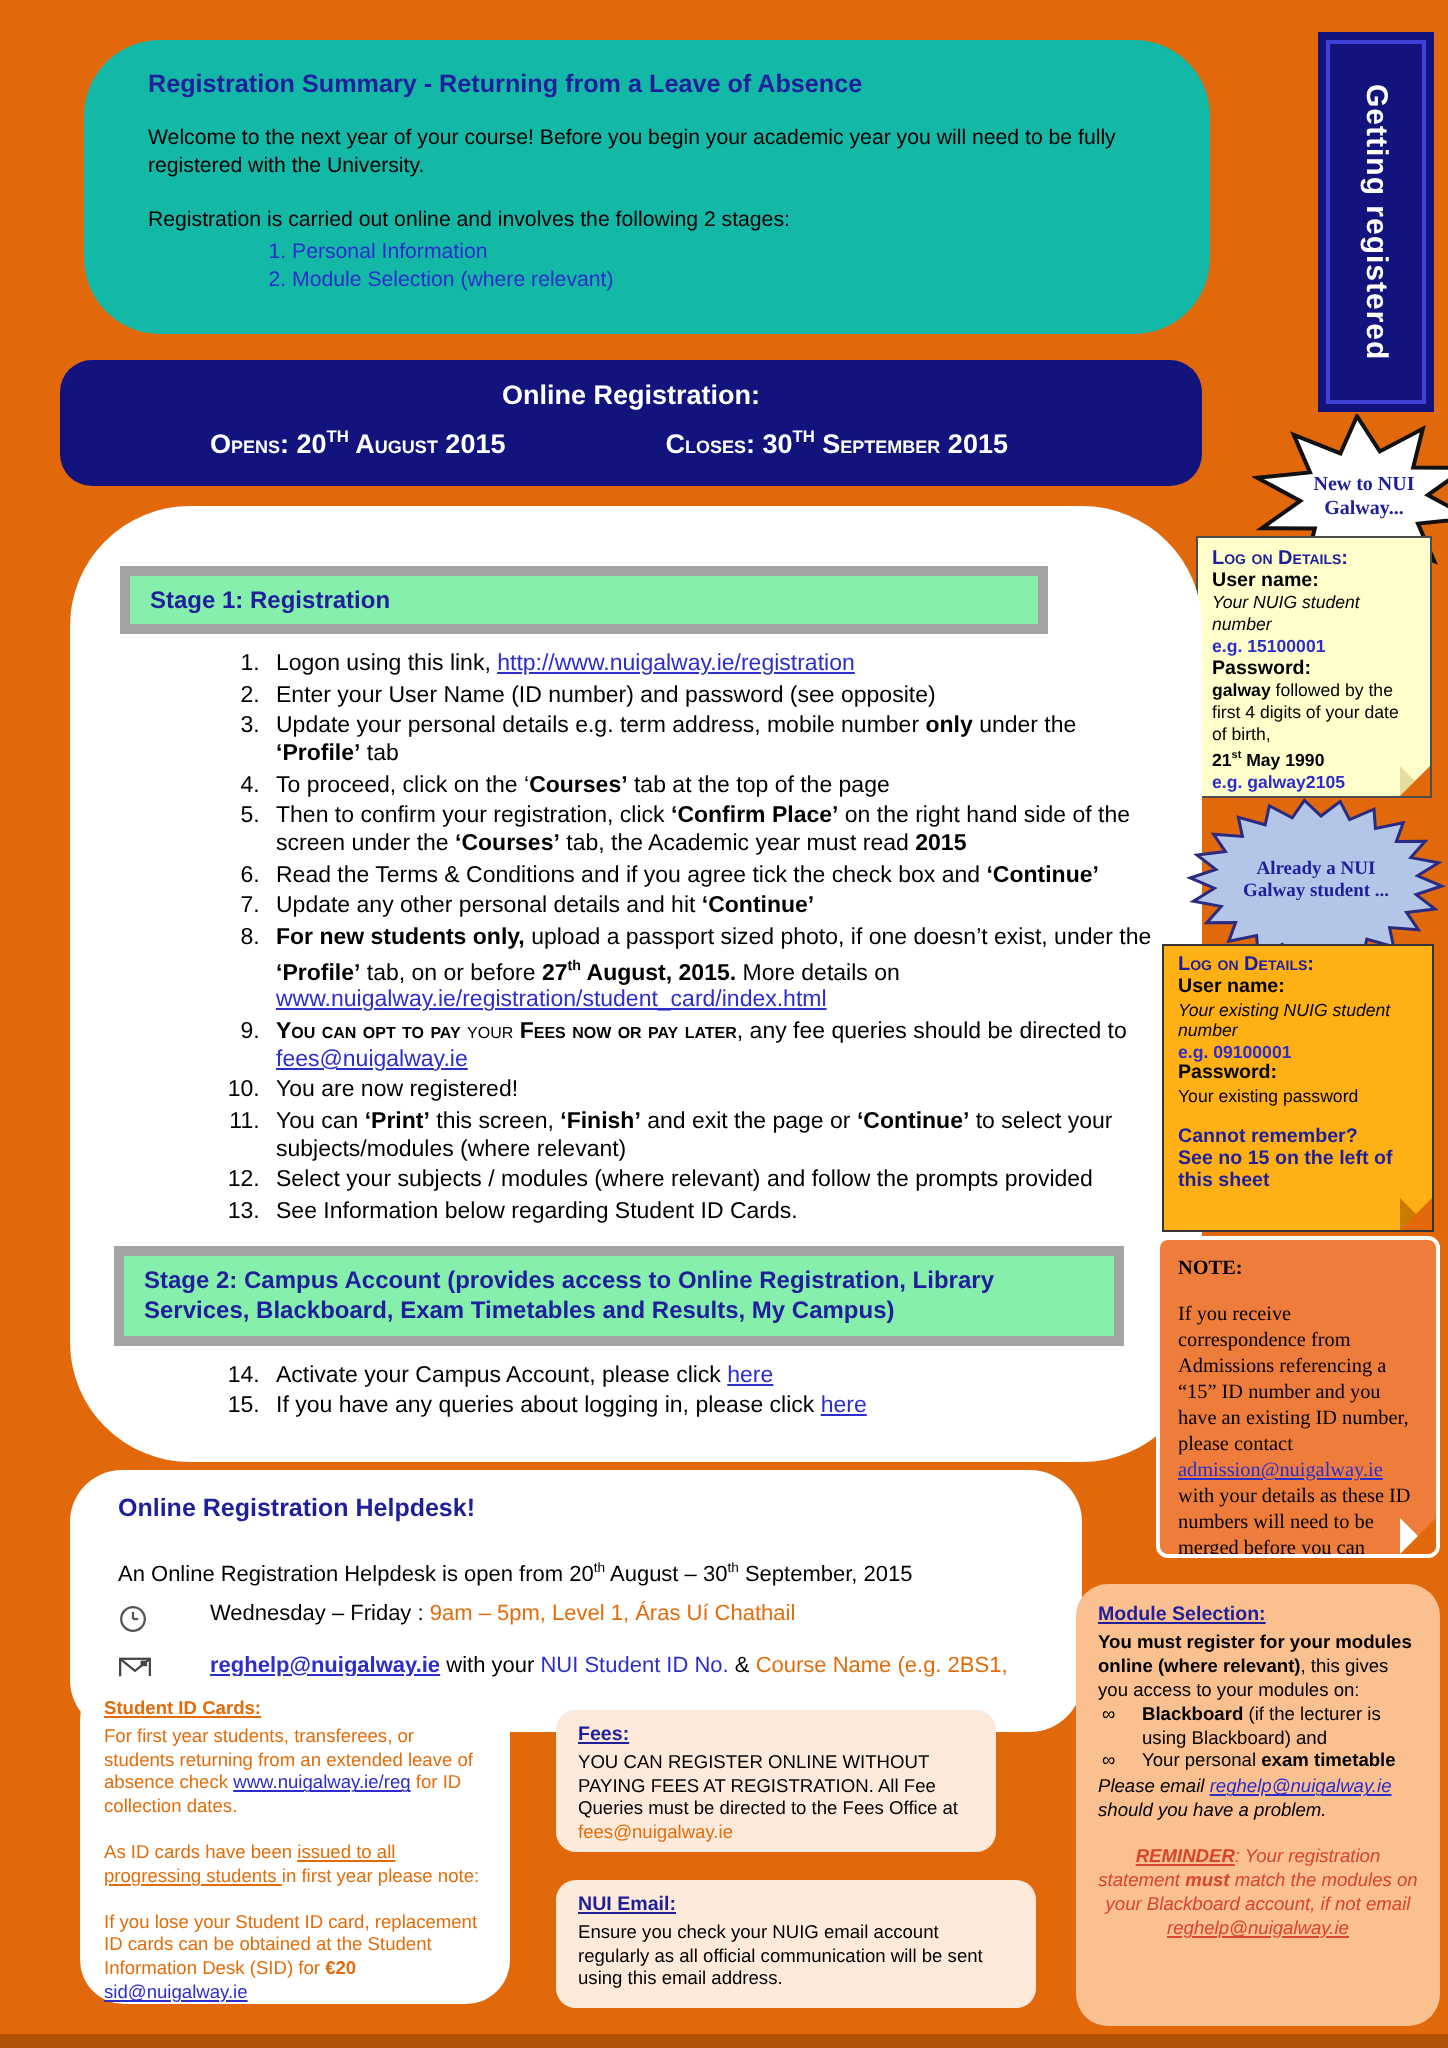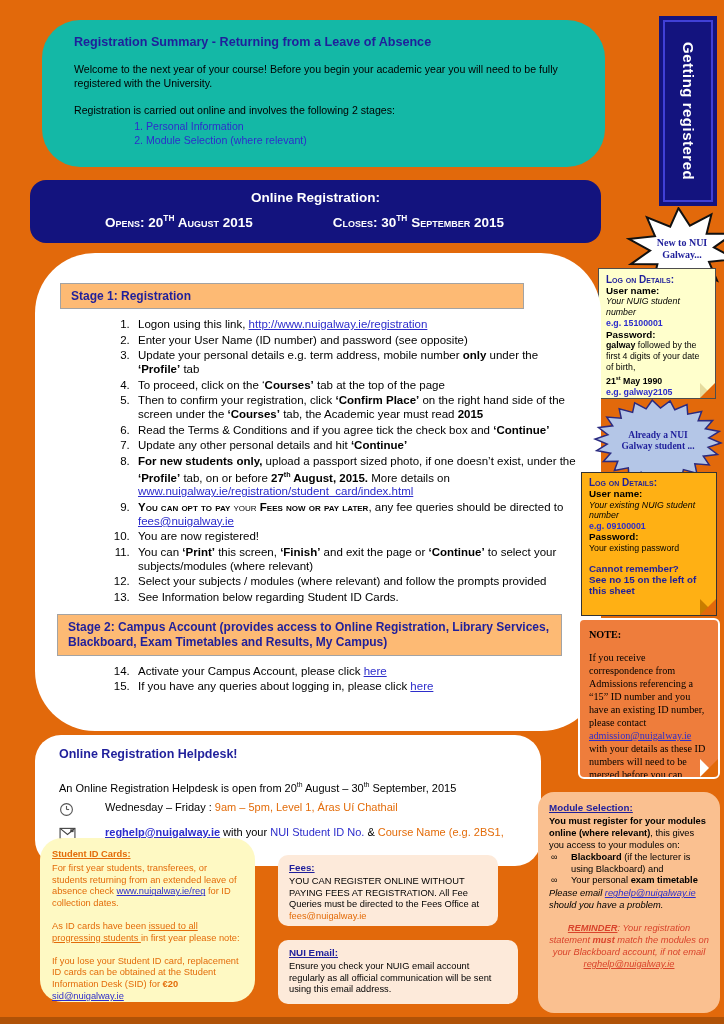--- a/index.html
+++ b/index.html
@@ -58,42 +58,42 @@
   #orange-note{left:581px;top:472px;width:136px;height:144px;background:#ffb014;border:1px solid #333;padding:5px 7px;font-size:8.8px;line-height:10.8px;}
   #orange-note .nhead{font-size:10px;}
   #orange-note .lbl{font-size:9.8px;}
   #orange-note .fold-bg{border-width:0 0 16px 16px;border-color:transparent transparent #e2690b transparent;}
   #orange-note .fold-paper{border-width:16px 0 0 16px;border-color:transparent transparent transparent #c87d00;}
   .ln{min-height:10px;}
   .nhead{font-variant:small-caps;font-weight:bold;color:#1f1f9b;}
 
   
   #stage-box{left:35px;top:253px;width:566px;height:478px;background:#fff;border-radius:60px;padding:30px 24px 0 22px;}
-  .hdrbox{border:1px solid #a3a3a3;background:#fdba74;color:#1f1f9b;font-weight:bold;font-size:12px;padding:5px 10px;box-sizing:border-box;}
+  .hdrbox{border:5px solid #a3a3a3;background:#86efac;color:#1f1f9b;font-weight:bold;font-size:12px;padding:5px 10px;box-sizing:border-box;}
   #stage1-hdr{width:464px;margin-left:3px;}
   #stage2-hdr{width:505px;margin-left:0px;margin-top:10px;line-height:15px;}
   ol.steps{font-size:11.5px;line-height:14px;margin:8px 0 0 0;padding-left:76px;}
   ol.steps li{margin-bottom:1.5px;padding-left:5px;}
 
   
   #note-box{left:578px;top:618px;width:142px;height:161px;background:#ee7d3c;border:2px solid #fff;border-radius:6px;
     padding:8px 9px;font-family:"Liberation Serif",serif;font-size:10.2px;line-height:13px;overflow:hidden;}
   #note-box .ntitle{font-weight:bold;margin-bottom:10px;}
   #note-box .fold-bg{border-width:0 0 18px 18px;border-color:transparent transparent #e2690b transparent;}
   #note-box .fold-paper{border-width:18px 0 0 18px;border-color:transparent transparent transparent #ffffff;}
 
   
   #helpdesk{left:35px;top:735px;width:506px;height:131px;background:#fff;border-radius:26px;padding:12px 24px;font-size:11px;}
   #helpdesk .htitle{color:#1f1f9b;font-weight:bold;font-size:12.5px;margin-bottom:20px;}
   #helpdesk .hsub{margin-bottom:7px;}
   .hd-row{display:flex;align-items:flex-start;margin-top:7px;}
   .hd-icon{width:46px;flex:0 0 46px;padding-top:1px;}
 
   
-  #student-id{left:40px;top:838px;width:215px;height:164px;background:#fef9c3;border-radius:22px;
+  #student-id{left:40px;top:838px;width:215px;height:164px;background:#ffffff;border-radius:22px;
     padding:11px 12px;font-size:9.3px;line-height:11.8px;color:#e36c0a;}
   #student-id .shead{font-weight:bold;text-decoration:underline;margin-bottom:2px;}
   #student-id .gap{height:11px;}
   #fees-box{left:278px;top:855px;width:220px;height:71px;background:#fdeada;border-radius:10px;padding:7px 11px;font-size:9.3px;line-height:11.8px;}
   #email-box{left:278px;top:940px;width:240px;height:64px;background:#fdeada;border-radius:10px;padding:7px 11px;font-size:9.3px;line-height:11.8px;}
   .peach-head{color:#1f1f9b;font-weight:bold;text-decoration:underline;margin-bottom:2px;font-size:9.8px;}
 
   #module-box{left:538px;top:792px;width:182px;height:221px;background:#fac090;border-radius:16px;
     padding:10px 11px;font-size:9.3px;line-height:11.9px;}
   #module-box .mhead{color:#1f1f9b;font-weight:bold;text-decoration:underline;margin-bottom:2px;font-size:9.8px;}

